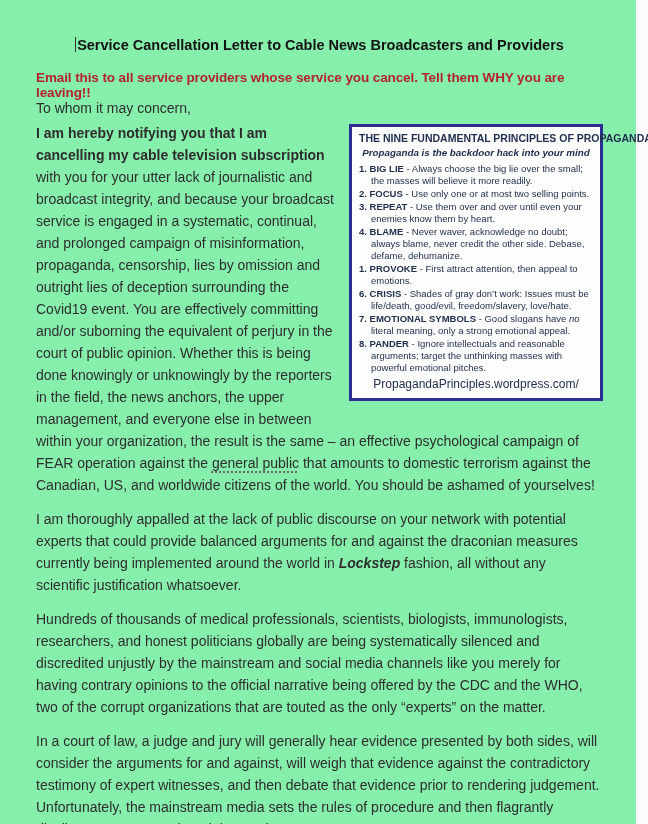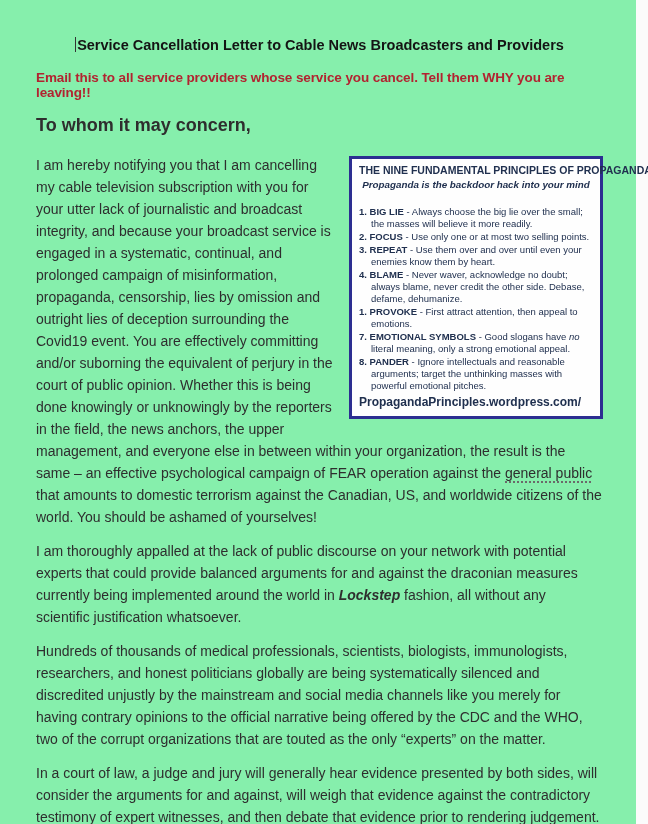--- a/index.html
+++ b/index.html
@@ -28,35 +28,33 @@
   .text-cursor {
     display: inline-block;
     width: 1px; height: 15px;
     background: #333;
     margin-right: 1px;
     vertical-align: -2px;
   }
   .alert {
     font-weight: bold;
     font-size: 13.5px;
-    margin-bottom: 15px;
     letter-spacing: -0.1px;
   }
   .salutation {
-    font-size: 18px;
-    margin-bottom: 18px;
-    font-weight: bold;
+    font-size: 14px;
+    margin-bottom: 6px;
   }
   .body-para {
     font-size: 14px;
     line-height: 22px;
     margin: 0 0 12px 0;
     text-align: left;
   }
-  .seg-bold { font-weight: normal; }
+  .seg-bold { font-weight: bold; }
   .seg-bolditalic { font-weight: bold; font-style: italic; }
   .seg-italic { font-style: italic; }
   .seg-dotted {
     text-decoration: underline dotted #6a6a6a;
     text-decoration-thickness: 1.5px;
     text-underline-offset: 3px;
   }
   .propaganda-box {
     float: right;
     box-sizing: border-box;
@@ -73,31 +71,32 @@
     line-height: 13px;
     margin-bottom: 2px;
     white-space: nowrap;
   }
   .pp-sub {
     text-align: center;
     font-weight: bold;
     font-style: italic;
     font-size: 9.8px;
     line-height: 12px;
-    margin-bottom: 15px;
+    margin-bottom: 4px;
   }
   .pp-item {
     font-size: 9.5px;
     line-height: 12px;
     padding-left: 12px;
     text-indent: -12px;
     margin-bottom: 1px;
   }
   .pp-url {
-    font-weight: bold;
+    text-align: center;
+    font-weight: normal;
     font-size: 12px;
     line-height: 15px;
     margin-top: 3px;
   }
 </style>
 </head>
 <body>
 
 <div class="page">
 
@@ -110,20 +109,21 @@
   <div class="body-para">
     <aside class="propaganda-box" style="border-color: rgb(44, 46, 145); color: rgb(32, 48, 79);">
       <div class="pp-title">THE NINE FUNDAMENTAL PRINCIPLES OF PROPAGANDA</div>
       <div class="pp-sub">Propaganda is the backdoor hack into your mind</div>
       <div class="pp-list">
           <div class="pp-item"><b>1. BIG LIE</b><span> - </span><span>Always choose the big lie over the small; the masses will believe it more readily.</span></div>
           <div class="pp-item"><b>2. FOCUS</b><span> - </span><span>Use only one or at most two selling points.</span></div>
           <div class="pp-item"><b>3. REPEAT</b><span> - </span><span>Use them over and over until even your enemies know them by heart.</span></div>
           <div class="pp-item"><b>4. BLAME</b><span> - </span><span>Never waver, acknowledge no doubt; always blame, never credit the other side. Debase, defame, dehumanize.</span></div>
           <div class="pp-item"><b>1. PROVOKE</b><span> - </span><span>First attract attention, then appeal to emotions.</span></div>
+          <div class="pp-item"><b>6. CRISIS</b><span> - </span><span>Shades of gray don’t work: Issues must be life/death, good/evil, freedom/slavery, love/hate.</span></div>
           <div class="pp-item"><b>7. EMOTIONAL SYMBOLS</b><span> - </span><span>Good slogans have </span><span class="seg-italic">no</span><span> literal meaning, only a strong emotional appeal.</span></div>
           <div class="pp-item"><b>8. PANDER</b><span> - </span><span>Ignore intellectuals and reasonable arguments; target the unthinking masses with powerful emotional pitches.</span></div>
         </div>
       <div class="pp-url">PropagandaPrinciples.wordpress.com/</div>
     </aside>
     <span><span class="seg-bold">I am hereby notifying you that I am cancelling my cable television subscription</span><span> with you for your utter lack of journalistic and broadcast integrity, and because your broadcast service is engaged in a systematic, continual, and prolonged campaign of misinformation, propaganda, censorship, lies by omission and outright lies of deception surrounding the Covid19 event. You are effectively committing and/or suborning the equivalent of perjury in the court of public opinion. Whether this is being done knowingly or unknowingly by the reporters in the field, the news anchors, the upper management, and everyone else in between within your organization, the result is the same – an effective psychological campaign of FEAR operation against the </span><span class="seg-dotted">general public</span><span> that amounts to domestic terrorism against the Canadian, US, and worldwide citizens of the world. You should be ashamed of yourselves!</span></span>
   </div>
 
   <div class="body-para">
     <span><span>I am thoroughly appalled at the lack of public discourse on your network with potential experts that could provide balanced arguments for and against the draconian measures currently being implemented around the world in </span><span class="seg-bolditalic">Lockstep</span><span> fashion, all without any scientific justification whatsoever.</span></span>

